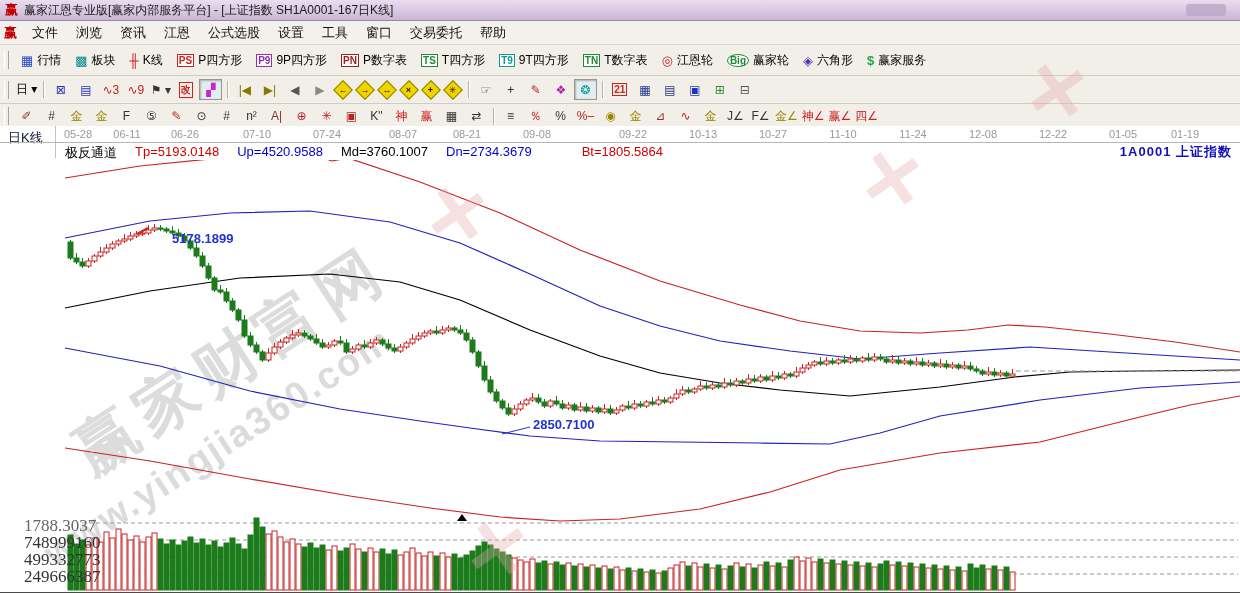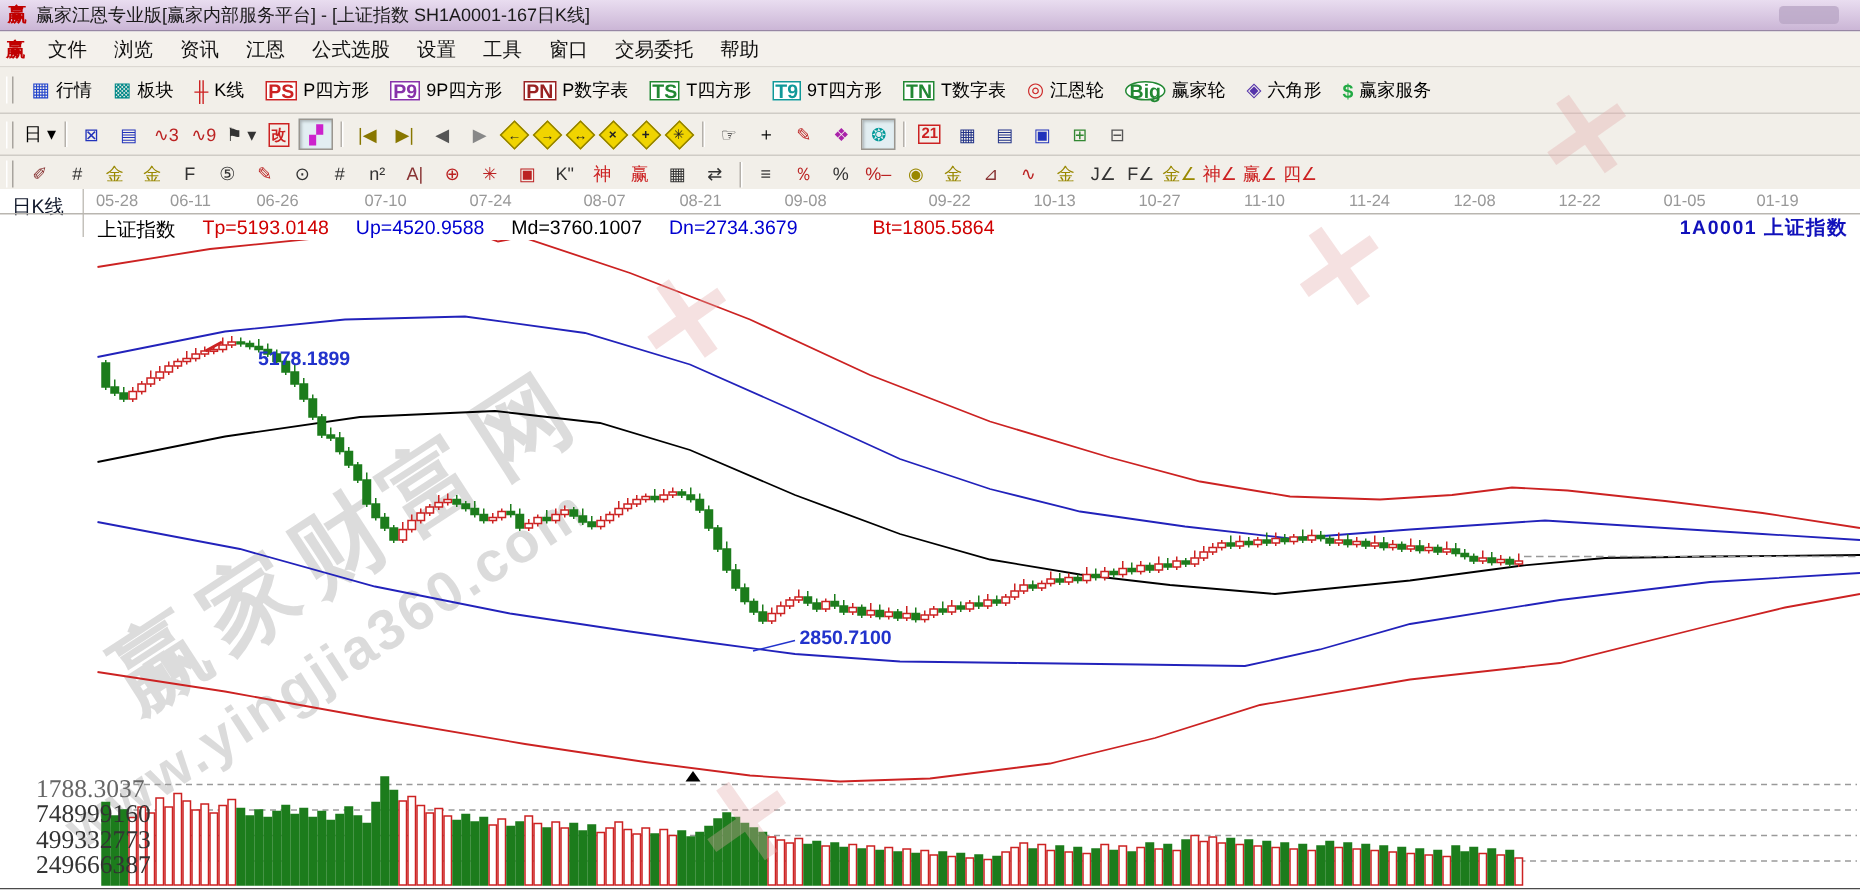--- a/index.html
+++ b/index.html
@@ -11,21 +11,21 @@
   .titlebar-blob{position:absolute;right:14px;top:4px;width:40px;height:12px;background:#b9a6c6;border-radius:3px;opacity:.8;}
   .menubar{height:23px;background:#f4f1ec;border-bottom:1px solid #dcd8d2;display:flex;align-items:center;font-size:13px;color:#111;padding-left:4px;}
   .menu-item{padding:2px 9px;cursor:default;}
   .toolbar{background:#f2efe9;display:flex;align-items:center;border-bottom:1px solid #cfccc6;}
   #tb1{height:30px;font-size:12px;}
   #tb2{height:27px;}
   #tb3{height:24px;}
   .grip{width:3px;height:18px;border-left:1px solid #fff;border-right:1px solid #a8a49e;margin:0 5px 0 4px;}
   .tb1-item{display:flex;align-items:center;gap:4px;padding:2px 7px;cursor:default;}
   .tb1-glyph{font-size:13px;font-weight:bold;}
-  .badge{font-size:13px;font-weight:bold;border:1px solid;padding:0 1px;line-height:11px;background:#fff;}
+  .badge{font-size:10px;font-weight:bold;border:1px solid;padding:0 1px;line-height:11px;background:#fff;}
   .badge.round{border-radius:50%;padding:0 2px;}
   .ibtn{min-width:21px;height:19px;display:flex;align-items:center;justify-content:center;
         font-size:12px;margin:0 1px;border:1px solid transparent;cursor:default;white-space:nowrap;}
   .ibtn.boxed span{border:1px solid currentColor;padding:0 1px;font-size:10px;font-weight:bold;}
   .ibtn.pressed{border:1px solid #9a968f;background:#e2eef2;box-shadow:inset 1px 1px 2px rgba(0,0,0,.25);}
   .sep{width:1px;height:17px;background:#b5b1ab;box-shadow:1px 0 0 #fff;margin:0 4px;}
   .diamond{width:12px;height:12px;background:#f0d400;border:1px solid #8f7f00;transform:rotate(45deg);
            display:flex;align-items:center;justify-content:center;margin:0 4px;}
   .diamond span{transform:rotate(-45deg);font-size:9px;color:#222;font-weight:bold;line-height:1;}
   #chartarea{position:absolute;left:0;top:126px;width:1240px;height:467px;background:#fff;}
@@ -346,21 +346,21 @@
       <span class="date-label" style="left: 773px;">10-27</span>
       <span class="date-label" style="left: 843px;">11-10</span>
       <span class="date-label" style="left: 913px;">11-24</span>
       <span class="date-label" style="left: 983px;">12-08</span>
       <span class="date-label" style="left: 1053px;">12-22</span>
       <span class="date-label" style="left: 1123px;">01-05</span>
       <span class="date-label" style="left: 1185px;">01-19</span>
     </div>
   <div class="hline"></div>
   <div id="info-values">
-      <span style="color: rgb(0, 0, 0);">上证指数</span>
+      <span style="color: rgb(0, 0, 0);">极反通道</span>
       <span style="color: rgb(208, 0, 0);">Tp=5193.0148</span>
       <span style="color: rgb(0, 0, 208);">Up=4520.9588</span>
       <span style="color: rgb(0, 0, 0);">Md=3760.1007</span>
       <span style="color: rgb(0, 0, 208);">Dn=2734.3679</span>
       <span style="color: rgb(208, 0, 0); padding-left: 32px;">Bt=1805.5864</span>
     </div>
   <span class="symbol-label">1A0001  上证指数</span>
 
   <div class="wm-text1">赢家财富网</div>
   <div class="wm-text2">www.yingjia360.com</div>

